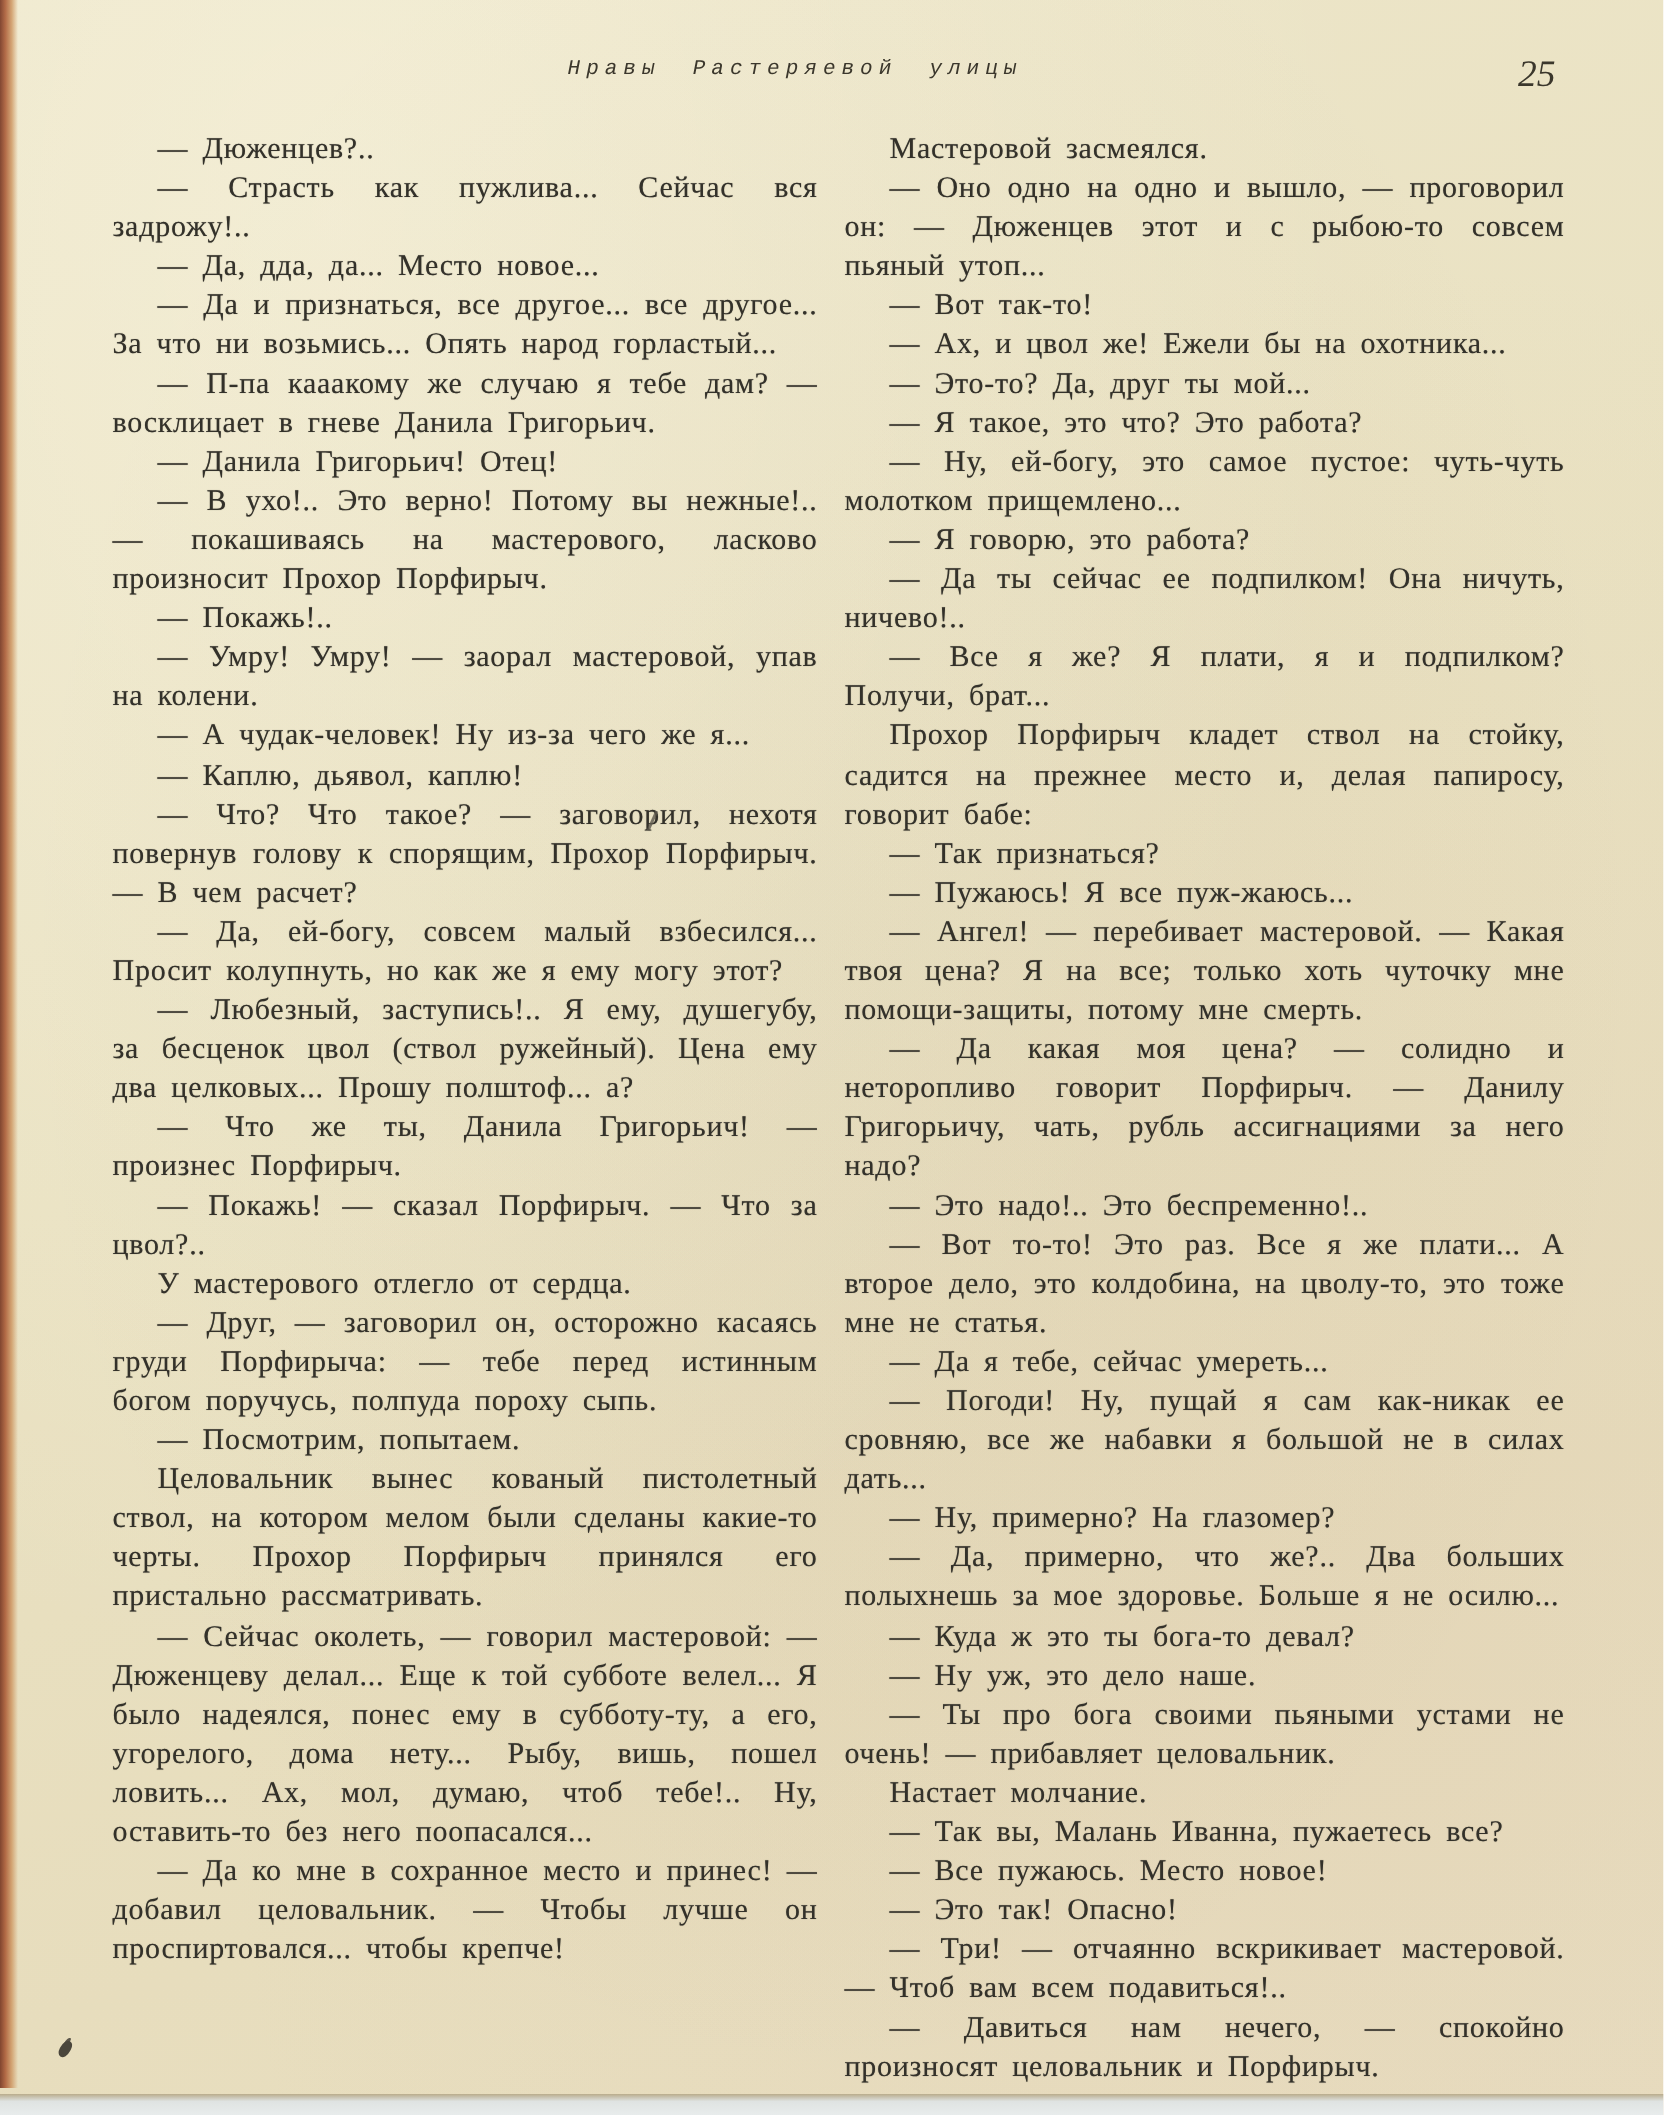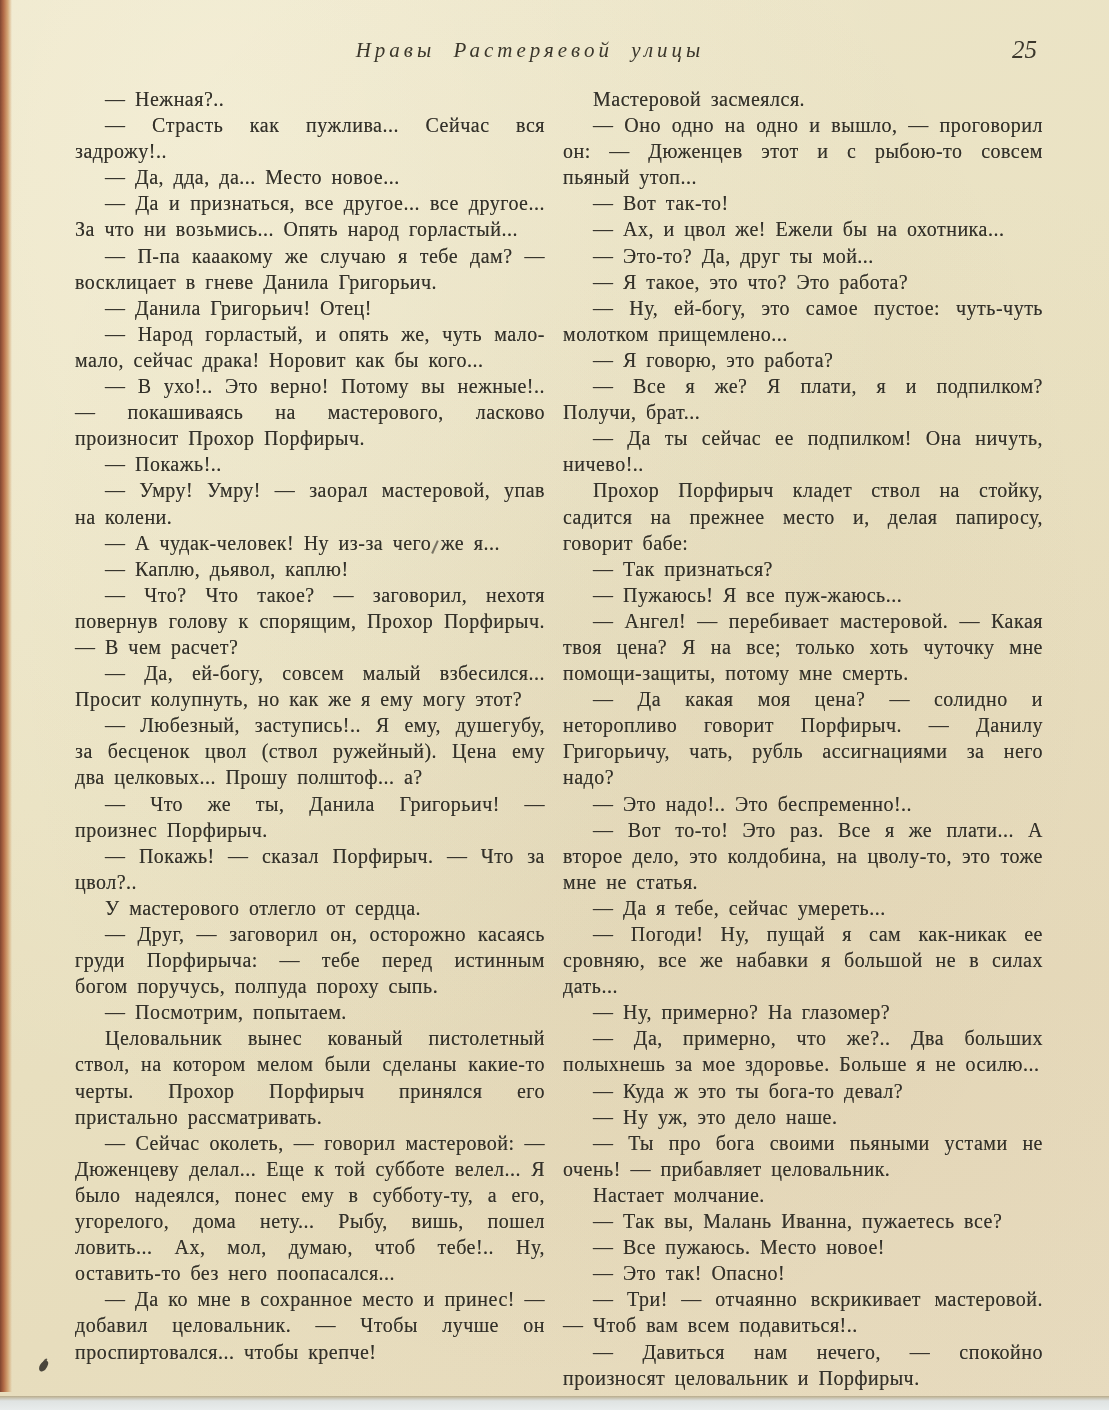--- a/index.html
+++ b/index.html
@@ -42,24 +42,25 @@
     top: 38px;
     left: 75px;
     width: 970px;
     height: 30px;
   }
   .head-title {
     position: absolute;
     left: 0; right: 60px;
     text-align: center;
     font-style: italic;
-    font-size: 21px;
+    font-size: 14px;
     letter-spacing: 4px;
     word-spacing: 9px;
     color: #3b372c;
+    font-family: Liberation Mono, monospace;
   }
   .page-num {
     position: absolute;
     right: 8px;
     top: -2px;
     font-style: italic;
     font-size: 25px;
     color: #3b372c;
     font-family: Liberation Serif, serif;
   }
@@ -106,27 +107,26 @@
 <div class="scan">
 
   <div class="edge-left"></div>
 
   <div class="running-head">
     <div class="head-title">Нравы Растеряевой улицы</div>
     <div class="page-num">25</div>
   </div>
 
   <div class="col col-left">
-      <p>— Нежная?..</p>
+      <p>— Дюженцев?..</p>
       <p>— Страсть как пужлива... Сейчас вся задрожу!..</p>
       <p>— Да, дда, да... Место новое...</p>
       <p>— Да и признаться, все другое... все другое... За что ни возьмись... Опять народ горластый...</p>
       <p>— П-па кааакому же случаю я тебе дам? — восклицает в гневе Данила Григорьич.</p>
       <p>— Данила Григорьич! Отец!</p>
-      <p>— Народ горластый, и опять же, чуть мало-мало, сейчас драка! Норовит как бы кого...</p>
       <p>— В ухо!.. Это верно! Потому вы нежные!.. — покашиваясь на мастерового, ласково произносит Прохор Порфирыч.</p>
       <p>— Покажь!..</p>
       <p>— Умру! Умру! — заорал мастеровой, упав на колени.</p>
       <p>— А чудак-человек! Ну из-за чего же я...</p>
       <p>— Каплю, дьявол, каплю!</p>
       <p>— Что? Что такое? — заговорил, нехотя повернув голову к спорящим, Прохор Порфирыч. — В чем расчет?</p>
       <p>— Да, ей-богу, совсем малый взбесился... Просит колупнуть, но как же я ему могу этот?</p>
       <p>— Любезный, заступись!.. Я ему, душегубу, за бесценок цвол (ствол ружейный). Цена ему два целковых... Прошу полштоф... а?</p>
       <p>— Что же ты, Данила Григорьич! — произнес Порфирыч.</p>
       <p>— Покажь! — сказал Порфирыч. — Что за цвол?..</p>
@@ -140,22 +140,22 @@
 
   <div class="col col-right">
       <p>Мастеровой засмеялся.</p>
       <p>— Оно одно на одно и вышло, — проговорил он: — Дюженцев этот и с рыбою-то совсем пьяный утоп...</p>
       <p>— Вот так-то!</p>
       <p>— Ах, и цвол же! Ежели бы на охотника...</p>
       <p>— Это-то? Да, друг ты мой...</p>
       <p>— Я такое, это что? Это работа?</p>
       <p>— Ну, ей-богу, это самое пустое: чуть-чуть молотком прищемлено...</p>
       <p>— Я говорю, это работа?</p>
+      <p>— Да ты сейчас ее подпилком! Она ничуть, ничево!..</p>
       <p>— Все я же? Я плати, я и подпилком? Получи, брат...</p>
-      <p>— Да ты сейчас ее подпилком! Она ничуть, ничево!..</p>
       <p>Прохор Порфирыч кладет ствол на стойку, садится на прежнее место и, делая папиросу, говорит бабе:</p>
       <p>— Так признаться?</p>
       <p>— Пужаюсь! Я все пуж-жаюсь...</p>
       <p>— Ангел! — перебивает мастеровой. — Какая твоя цена? Я на все; только хоть чуточку мне помощи-защиты, потому мне смерть.</p>
       <p>— Да какая моя цена? — солидно и неторопливо говорит Порфирыч. — Данилу Григорьичу, чать, рубль ассигнациями за него надо?</p>
       <p>— Это надо!.. Это беспременно!..</p>
       <p>— Вот то-то! Это раз. Все я же плати... А второе дело, это колдобина, на цволу-то, это тоже мне не статья.</p>
       <p>— Да я тебе, сейчас умереть...</p>
       <p>— Погоди! Ну, пущай я сам как-никак ее сровняю, все же набавки я большой не в силах дать...</p>
       <p>— Ну, примерно? На глазомер?</p>

